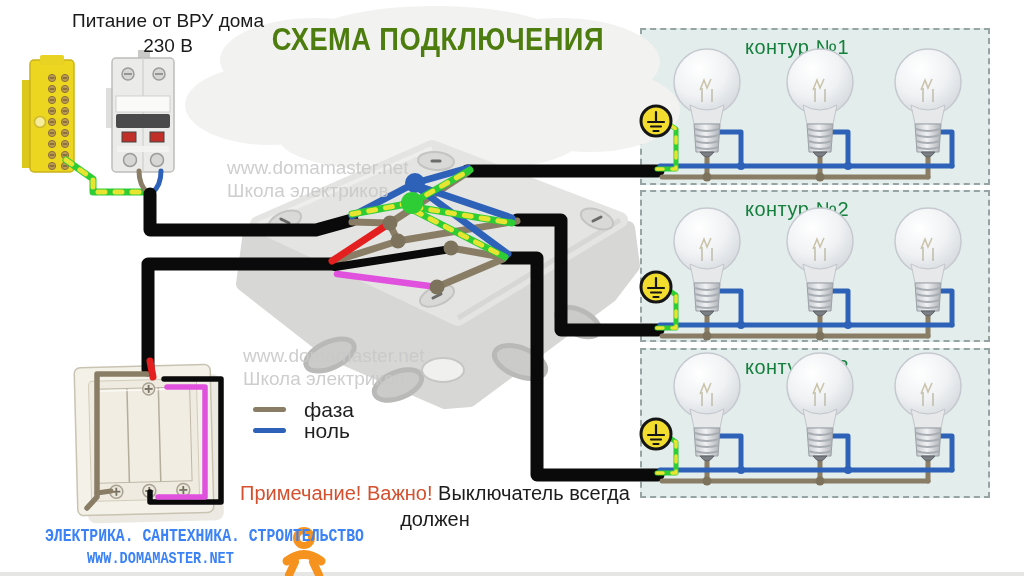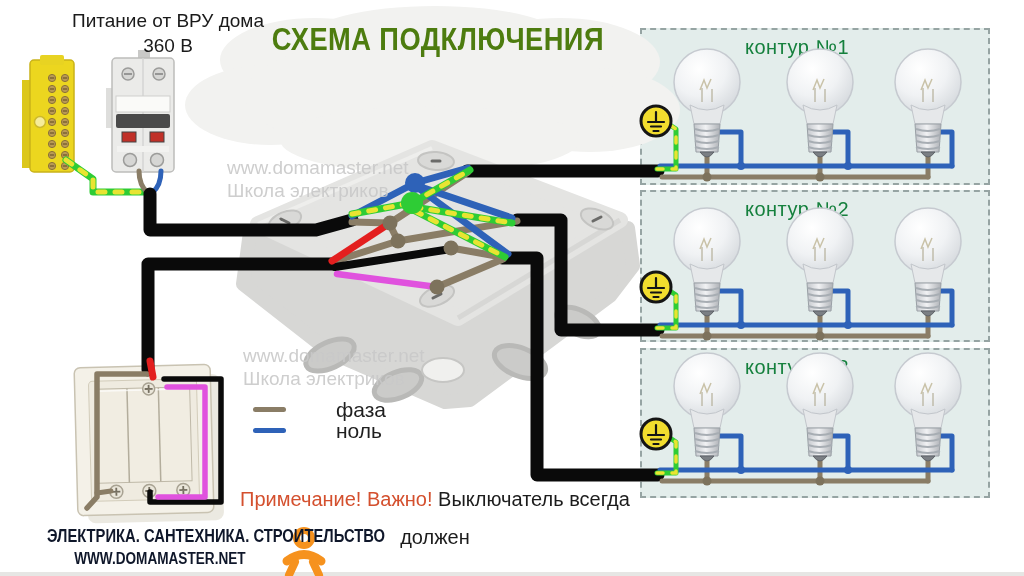--- a/index.html
+++ b/index.html
@@ -25,26 +25,26 @@
   .wm{color:var(--wm);font-size:19px;line-height:23px;opacity:.9;}
   #wm1{left:227px;top:156px;}
   #wm2{left:243px;top:344px;}
   
   #legend{left:253px;top:399px;}
   .lrow{display:flex;align-items:center;height:21px;}
   .swatch{width:33px;height:5px;border-radius:3px;margin-right:18px;flex:none;}
   .sw-phase{background:var(--phase);}
   .sw-neutral{background:var(--neutral);}
   .sw-ground{background:repeating-linear-gradient(90deg,var(--ggreen) 0 7px,var(--gyellow) 7px 11px);}
-  .ltext{font-size:21px;color:#1f1f1f;margin-left:32px;}
-  
-  #note{left:225px;top:480px;width:420px;text-align:center;font-size:20px;line-height:38px;color:#1c1c1c;}
+  .ltext{font-size:21px;color:#1f1f1f;}
+  
+  #note{left:225px;top:480px;width:420px;text-align:center;font-size:20px;line-height:26px;color:#1c1c1c;}
   .note-hl{color:var(--notehl);}
   
-  #footer{left:10px;top:524px;width:300px;text-align:center;color:#0f172a;}
+  #footer{left:10px;top:524px;width:300px;text-align:center;color:#3b82f6;font-family:Liberation Mono, monospace;}
   #footer .f1{display:inline-block;transform:scaleX(.82);transform-origin:center;
               font-weight:bold;font-size:18px;white-space:nowrap;line-height:24px;}
   #footer .f2{display:inline-block;transform:scaleX(.85);transform-origin:center;
               font-weight:bold;font-size:16px;white-space:nowrap;line-height:22px;}
   #bottombar{position:absolute;left:0;top:572px;width:1024px;height:4px;background:#e6e6e4;z-index:2;}
   
   .wC{stroke:var(--cable);stroke-width:13;fill:none;stroke-linecap:round;stroke-linejoin:round;}
   .wP{stroke:var(--phase);stroke-width:7;fill:none;stroke-linecap:round;stroke-linejoin:round;}
   .wN{stroke:var(--neutral);stroke-width:7;fill:none;stroke-linecap:round;stroke-linejoin:round;}
   .wG{stroke:var(--ggreen);stroke-width:7;fill:none;stroke-linecap:round;stroke-linejoin:round;}
@@ -453,21 +453,21 @@
       <path d="M313 562 L319 575" stroke-width="8"></path>
     </g>
   </svg>
 
   <div class="txt" id="title">
     <span class="tl"><span>СХЕМА ПОДКЛЮЧЕНИЯ</span></span>
   </div>
 
   <div class="txt" id="supply">
     <span>Питание от ВРУ дома</span><br>
-    <span>360 В</span>
+    <span>230 В</span>
   </div>
 
   <div class="txt wm" id="wm1">
     <span>www.domamaster.net</span><br><span>Школа электриков</span>
   </div>
   <div class="txt wm" id="wm2">
     <span>www.domamaster.net</span><br><span>Школа электриков</span>
   </div>
 
   <div class="txt" id="legend">

